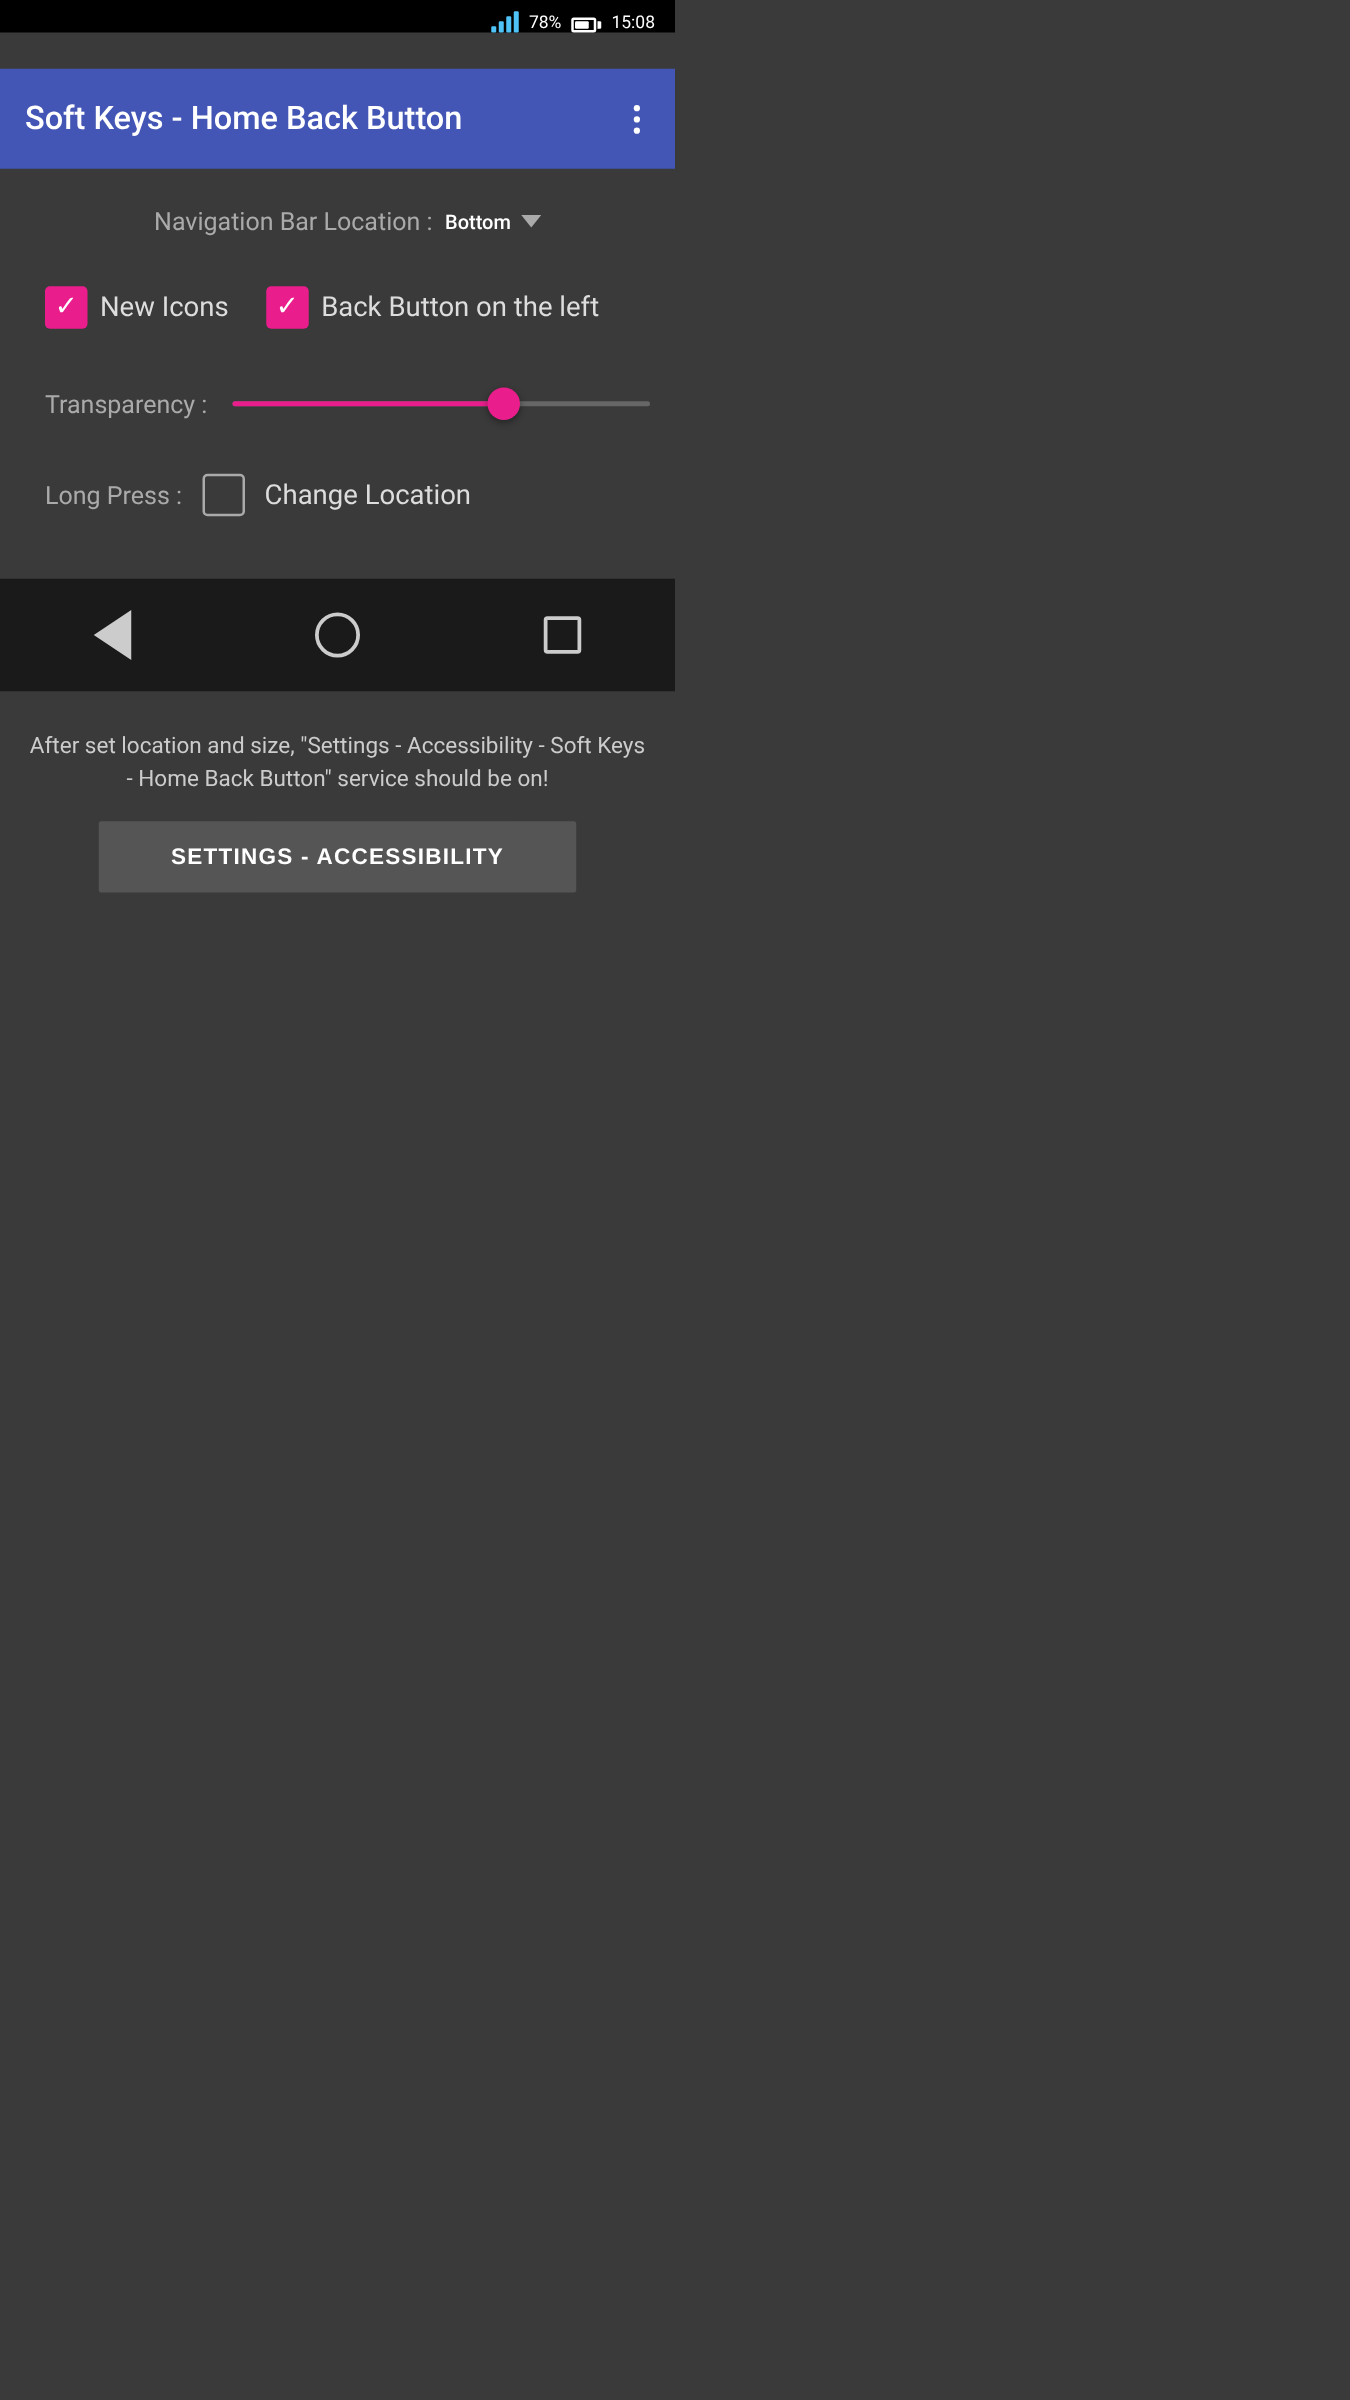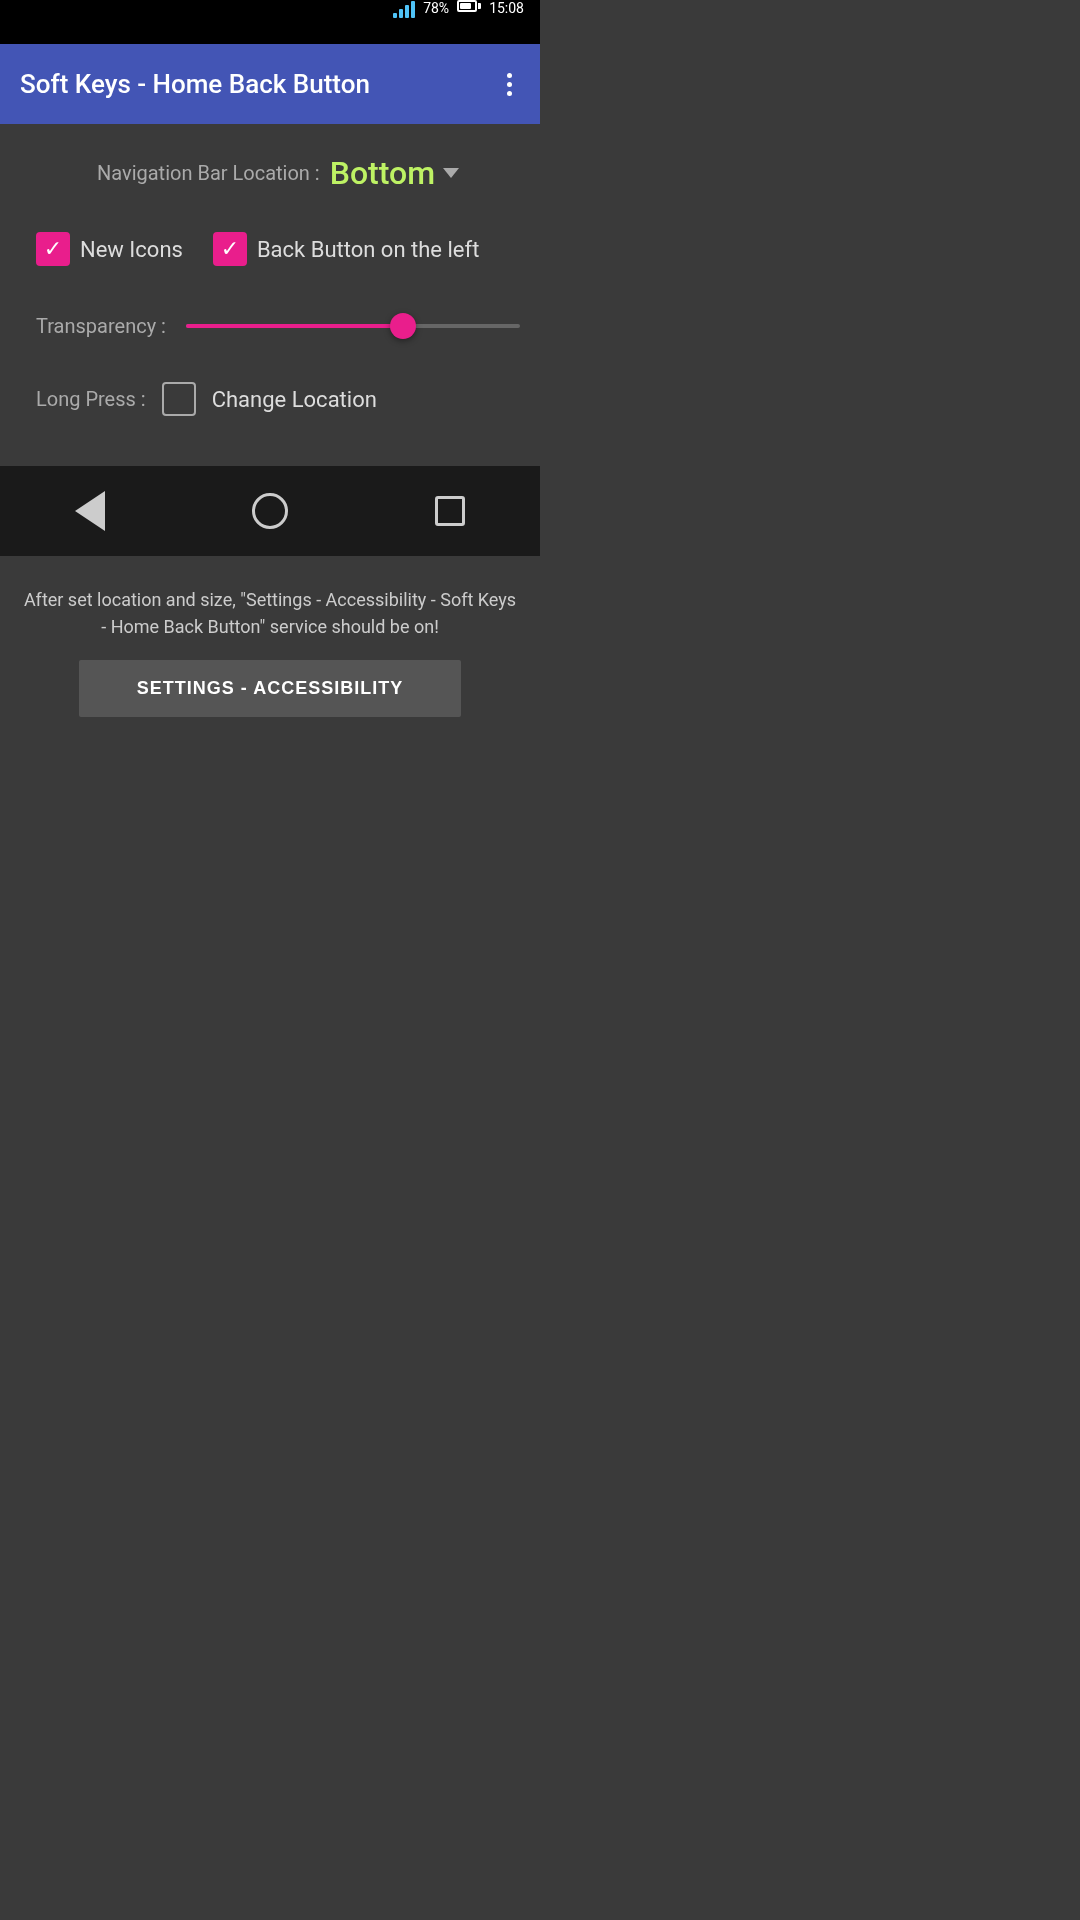--- a/index.html
+++ b/index.html
@@ -10,23 +10,23 @@
       min-height: 1080px;
       background: #3a3a3a;
       font-family: 'Roboto', Arial, sans-serif;
       color: #ffffff;
       overflow-x: hidden;
     }
 
     
     .status-bar {
       background: #000;
-      height: 44px;
-      display: flex;
-      align-items: flex-start;
+      height: 26px;
+      display: flex;
+      align-items: flex-end;
       justify-content: flex-end;
       padding: 0 16px;
       gap: 8px;
       font-size: 14px;
       color: #fff;
     }
 
     .signal-icon {
       display: flex;
       align-items: flex-end;
@@ -72,20 +72,21 @@
     }
 
     
     .app-bar {
       background: #4355b5;
       height: 80px;
       display: flex;
       align-items: center;
       justify-content: space-between;
       padding: 0 20px;
+      margin-top: 29px;
     }
 
     .app-bar-title {
       font-size: 26px;
       font-weight: 500;
       color: #fff;
     }
 
     .three-dots {
       display: flex;
@@ -122,22 +123,22 @@
     }
 
     .nav-location-dropdown {
       display: flex;
       align-items: center;
       gap: 8px;
       cursor: pointer;
     }
 
     .nav-location-value {
-      font-size: 32px;
-      color: #bef264;
+      font-size: 16px;
+      color: #ffffff;
       font-weight: 500;
     }
 
     .dropdown-arrow {
       width: 0;
       height: 0;
       border-left: 8px solid transparent;
       border-right: 8px solid transparent;
       border-top: 10px solid #aaa;
     }

